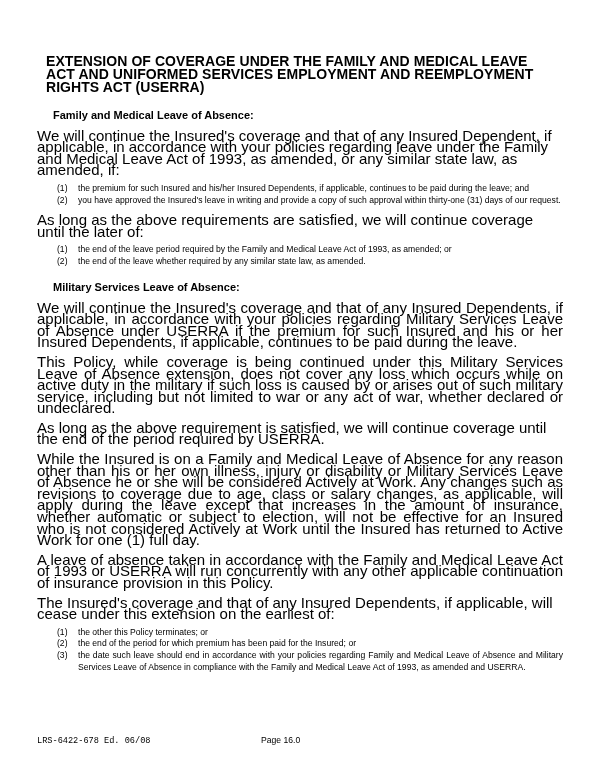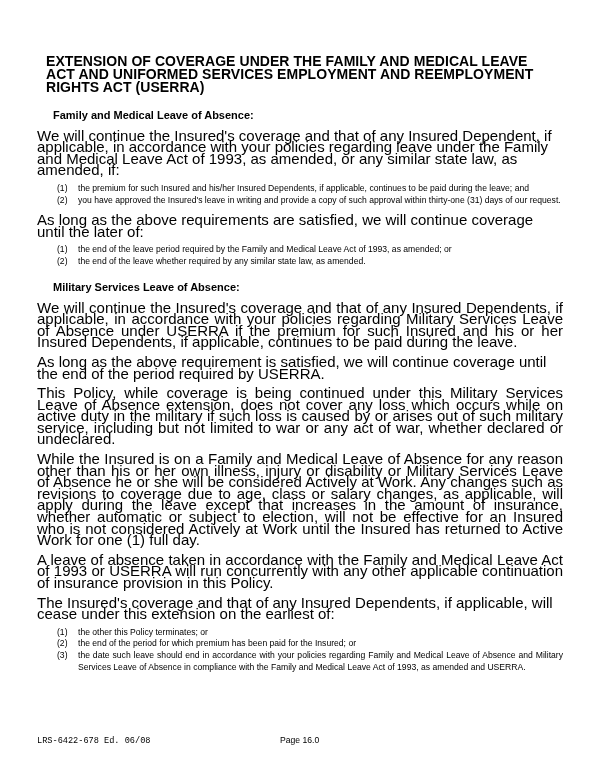--- a/index.html
+++ b/index.html
@@ -93,21 +93,21 @@
   }
   .footer .form-id {
     position: absolute;
     left: 0;
     top: 1px;
     white-space: nowrap;
     font-family: Liberation Mono, monospace;
   }
   .footer .page-no {
     position: absolute;
-    left: 243px;
+    left: 224px;
     top: 0;
     white-space: nowrap;
   }
 </style>
 </head>
 <body>
 
 <div class="page">
 
   <div class="content">
@@ -127,23 +127,23 @@
 
     <ol class="numlist">
       <li><span class="marker">(1)</span><span>the end of the leave period required by the Family and Medical Leave Act of 1993, as amended; or</span></li>
       <li><span class="marker">(2)</span><span>the end of the leave whether required by any similar state law, as amended.</span></li>
     </ol>
 
     <h2 class="section-heading tight-top">Military Services Leave of Absence:</h2>
 
     <p class="para first justify">We will continue the Insured's coverage and that of any Insured Dependents, if applicable, in accordance with your policies regarding Military Services Leave of Absence under USERRA if the premium for such Insured and his or her Insured Dependents, if applicable, continues to be paid during the leave.</p>
 
+    <p class="para justify">This Policy, while coverage is being continued under this Military Services Leave of Absence extension, does not cover any loss which occurs while on active duty in the military if such loss is caused by or arises out of such military service, including but not limited to war or any act of war, whether declared or undeclared.</p>
+
     <p class="para">As long as the above requirement is satisfied, we will continue coverage until the end of the period required by USERRA.</p>
-
-    <p class="para justify">This Policy, while coverage is being continued under this Military Services Leave of Absence extension, does not cover any loss which occurs while on active duty in the military if such loss is caused by or arises out of such military service, including but not limited to war or any act of war, whether declared or undeclared.</p>
 
     <p class="para justify">While the Insured is on a Family and Medical Leave of Absence for any reason other than his or her own illness, injury or disability or Military Services Leave of Absence he or she will be considered Actively at Work.  Any changes such as revisions to coverage due to age, class or salary changes, as applicable, will apply during the leave except that increases in the amount of insurance, whether automatic or subject to election, will not be effective for an Insured who is not considered Actively at Work until the Insured has returned to Active Work for one (1) full day.</p>
 
     <p class="para justify">A leave of absence taken in accordance with the Family and Medical Leave Act of 1993 or USERRA will run concurrently with any other applicable continuation of insurance provision in this Policy.</p>
 
     <p class="para">The Insured's coverage and that of any Insured Dependents, if applicable, will cease under this extension on the earliest of:</p>
 
     <ol class="numlist justify">
       <li><span class="marker">(1)</span><span>the other this Policy terminates; or</span></li>
       <li><span class="marker">(2)</span><span>the end of the period for which premium has been paid for the Insured; or</span></li>

